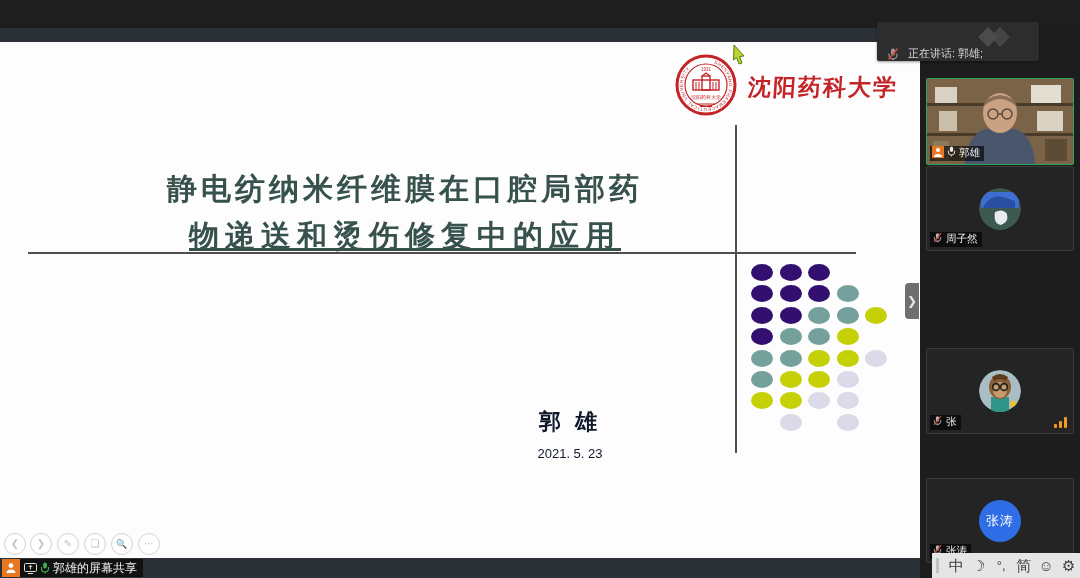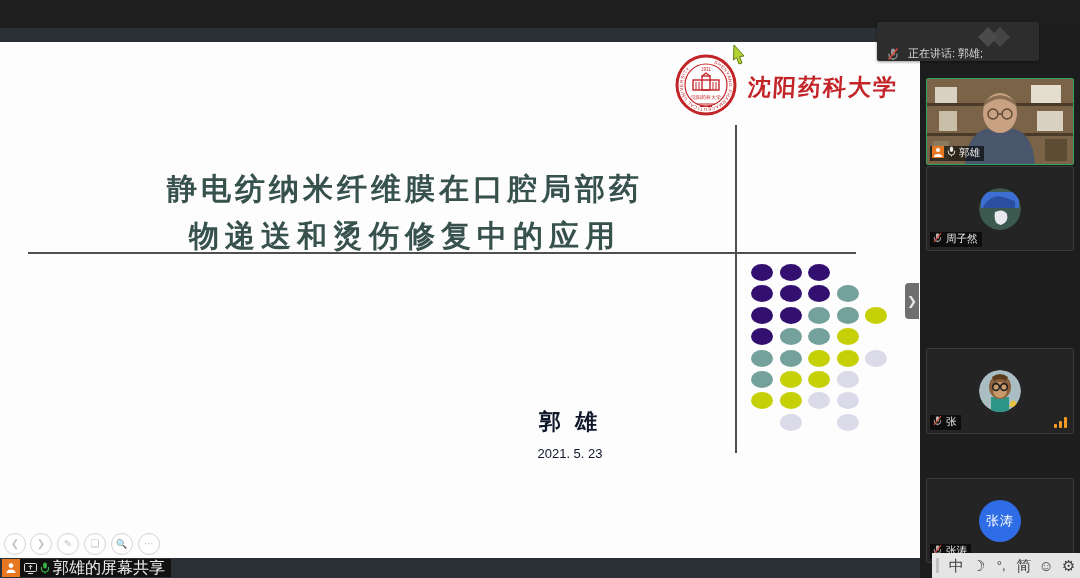--- a/index.html
+++ b/index.html
@@ -31,21 +31,21 @@
   #slide{left:0;top:42px;width:920px;height:516px;background:#fdfdfd;}
 
   #uni-logo{left:675px;top:12px;width:62px;height:62px;}
   #uni-name{left:748px;top:30px;width:150px;font-size:23px;font-weight:bold;color:#c32428;
     letter-spacing:2px;transform:skewX(-4deg);}
   #cursor{left:730px;top:2px;width:18px;height:22px;z-index:60;}
 
   #slide-title{left:60px;top:123px;width:690px;text-align:center;font-size:30px;font-weight:bold;
     color:#37514c;line-height:47px;}
   #slide-title .l1{letter-spacing:4px;}
-  #slide-title .l2{letter-spacing:6px;}
+  #slide-title .l2{letter-spacing:6px;text-decoration:underline;}
 
   #hline{left:28px;top:210px;width:828px;height:2px;background:#4f4f4f;}
   #vline{left:735px;top:83px;width:2px;height:328px;background:#4f4f4f;}
 
   #dots{left:751px;top:222px;width:160px;height:180px;}
   .dot{position:absolute;width:22px;height:17px;border-radius:50%;}
 
   #author{left:460px;top:365px;width:220px;text-align:center;font-size:22px;font-weight:bold;
     color:#0f172a;letter-spacing:4px;}
   #slide-date{left:460px;top:404px;width:220px;text-align:center;font-size:13px;color:#0f172a;}
@@ -54,21 +54,21 @@
     color:#c4c4c4;font-size:10px;line-height:20px;text-align:center;background:#fff;}
 
   
   #panel-handle{left:905px;top:283px;width:14px;height:36px;background:#6f6f6f;
     border-radius:4px 0 0 4px;color:#e8e8e8;font-size:12px;line-height:36px;text-align:center;z-index:40;}
 
   
   #share-pill{left:2px;top:559px;height:18px;display:flex;align-items:center;z-index:40;}
   #share-person{width:18px;height:18px;background:#e87722;display:flex;align-items:center;justify-content:center;}
   #share-rest{height:18px;background:#111;display:flex;align-items:center;padding:0 6px 0 4px;gap:3px;}
-  #share-rest .txt{font-size:16px;color:#f0f0f0;white-space:nowrap;}
+  #share-rest .txt{font-size:12px;color:#f0f0f0;white-space:nowrap;}
 
   
   #sidebar{left:920px;top:28px;width:160px;height:550px;background:#1d1d1d;}
   .scroll-arrow{left:992px;width:0;height:0;border-left:8px solid transparent;border-right:8px solid transparent;}
   #arrow-up{top:44px;border-bottom:9px solid #cfcfcf;}
   #arrow-down{top:529px;border-top:9px solid #f2f2f2;}
 
   .tile{left:926px;width:148px;height:85px;background:#242424;border:1px solid #3a3a3a;
     border-radius:2px;box-sizing:border-box;}
   #tile-0{top:78px;height:87px;border:1px solid #2fa45f;}

